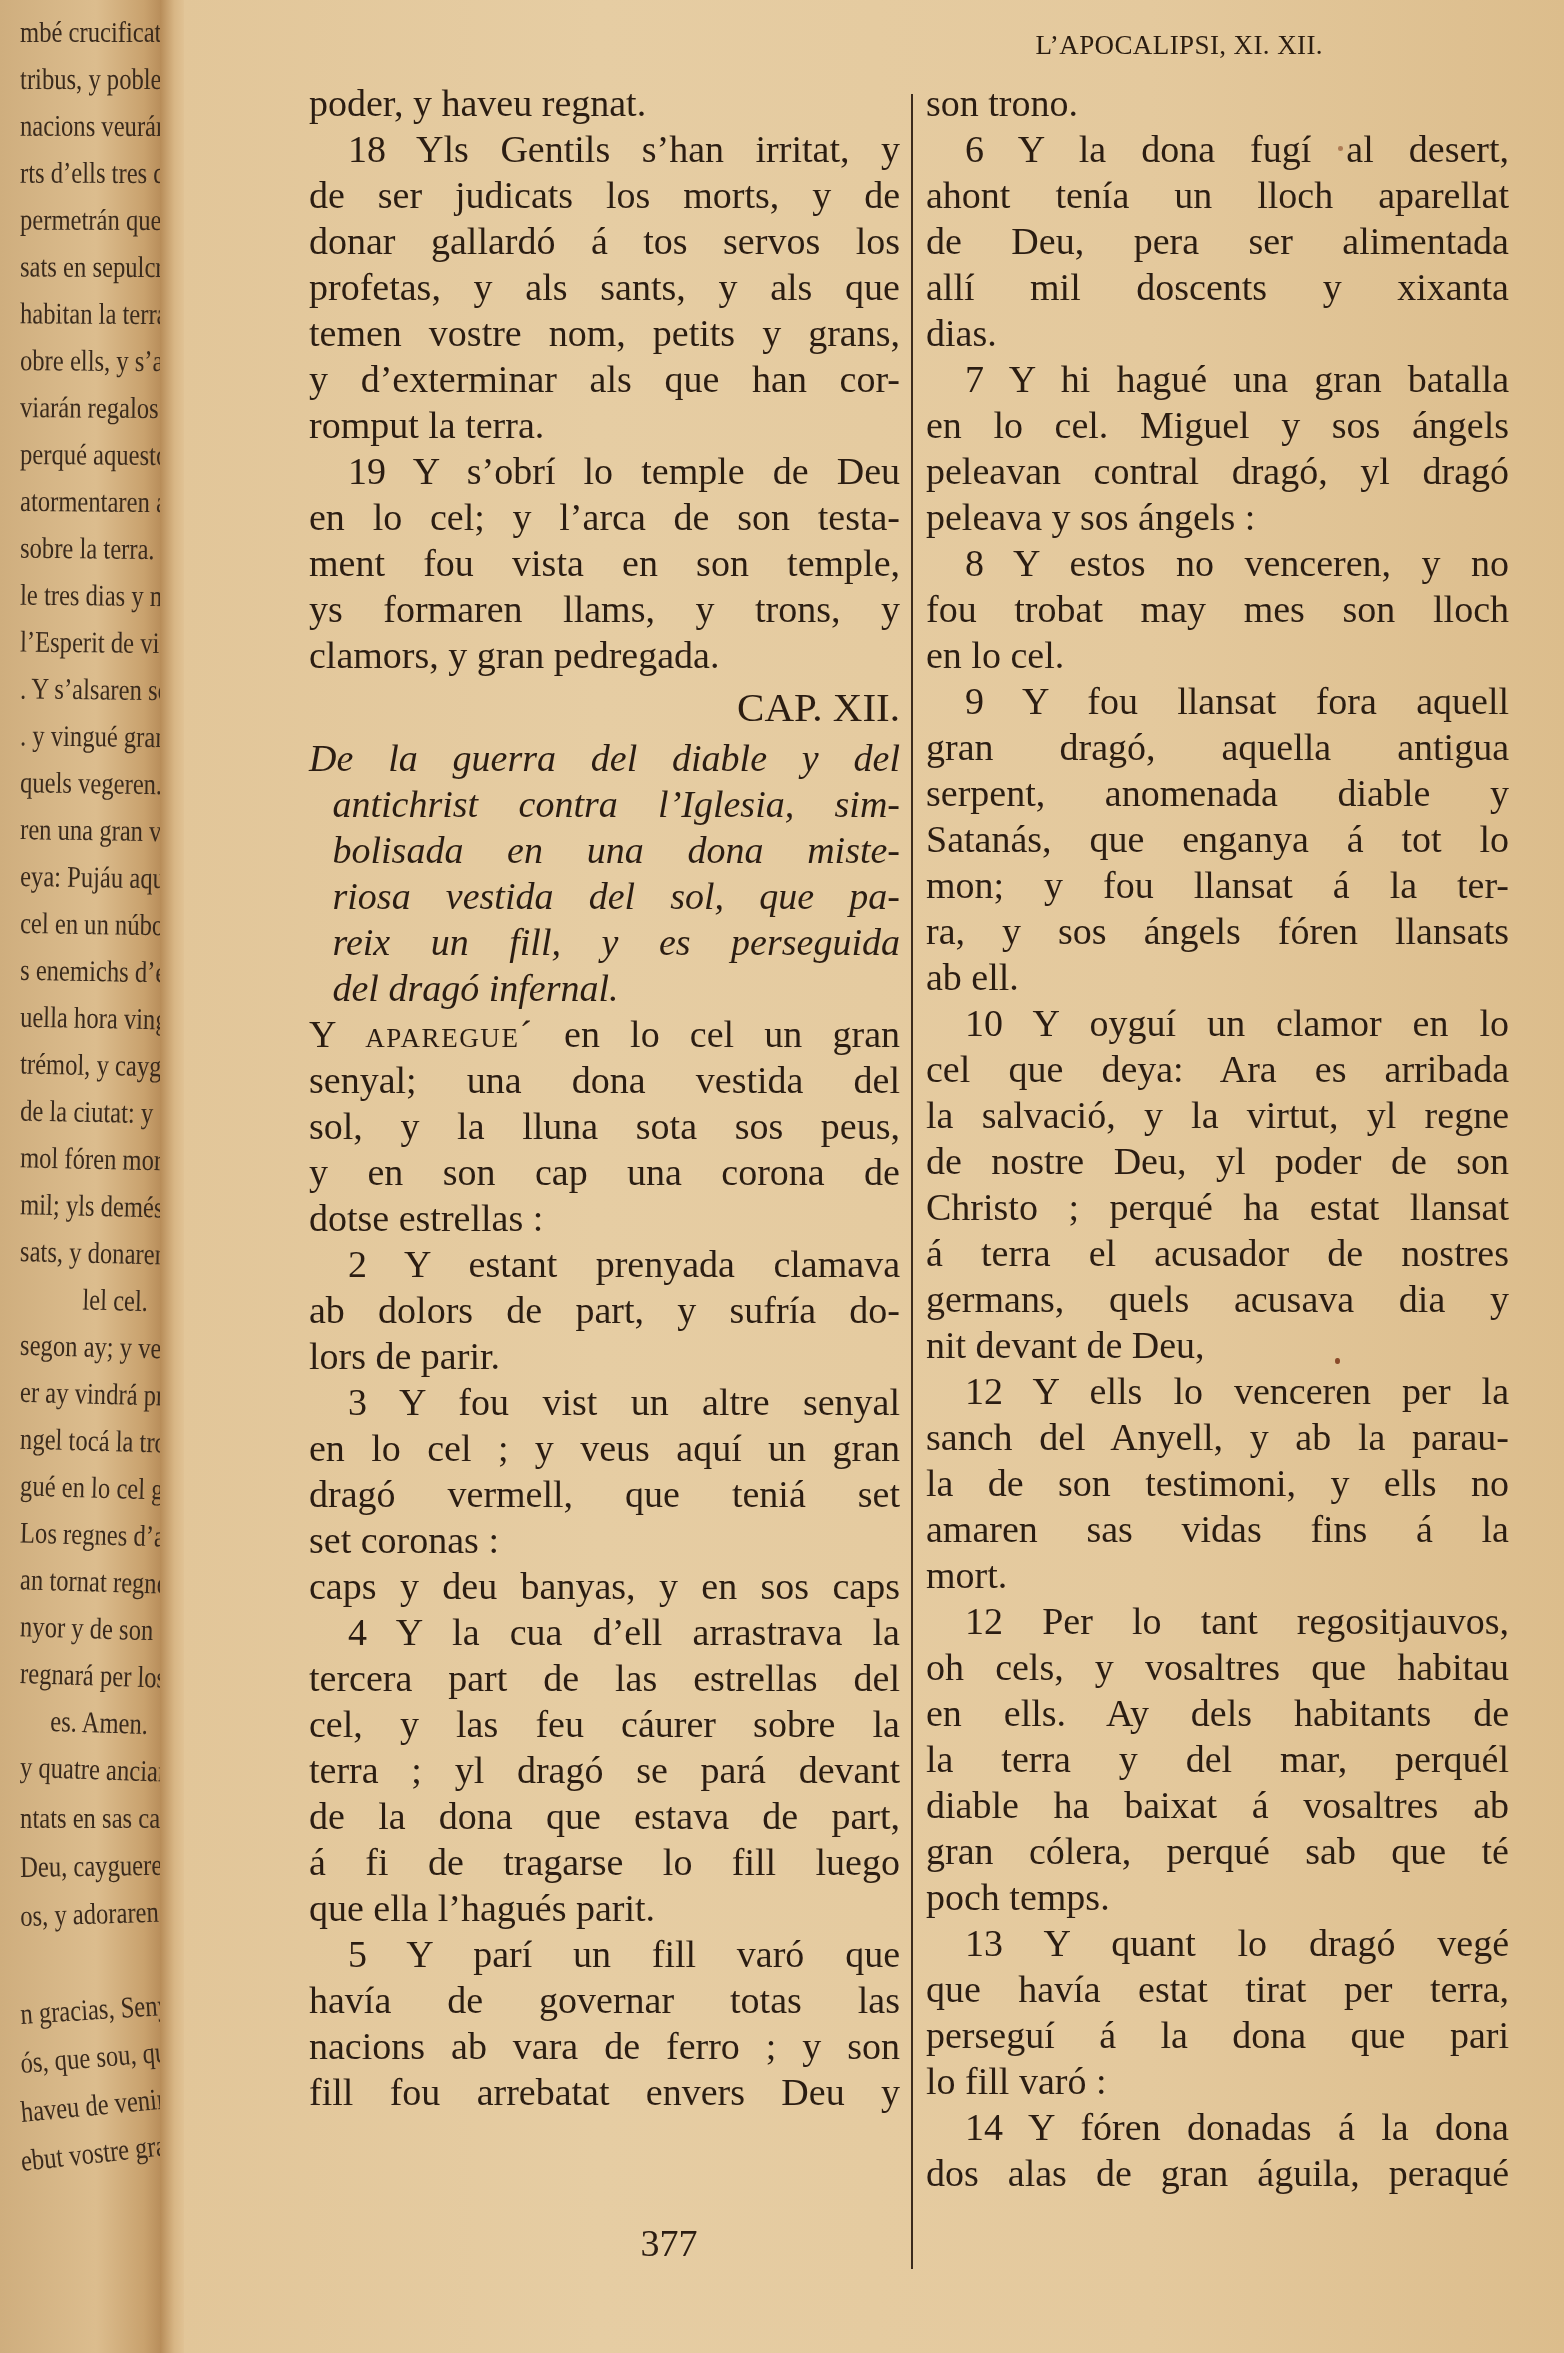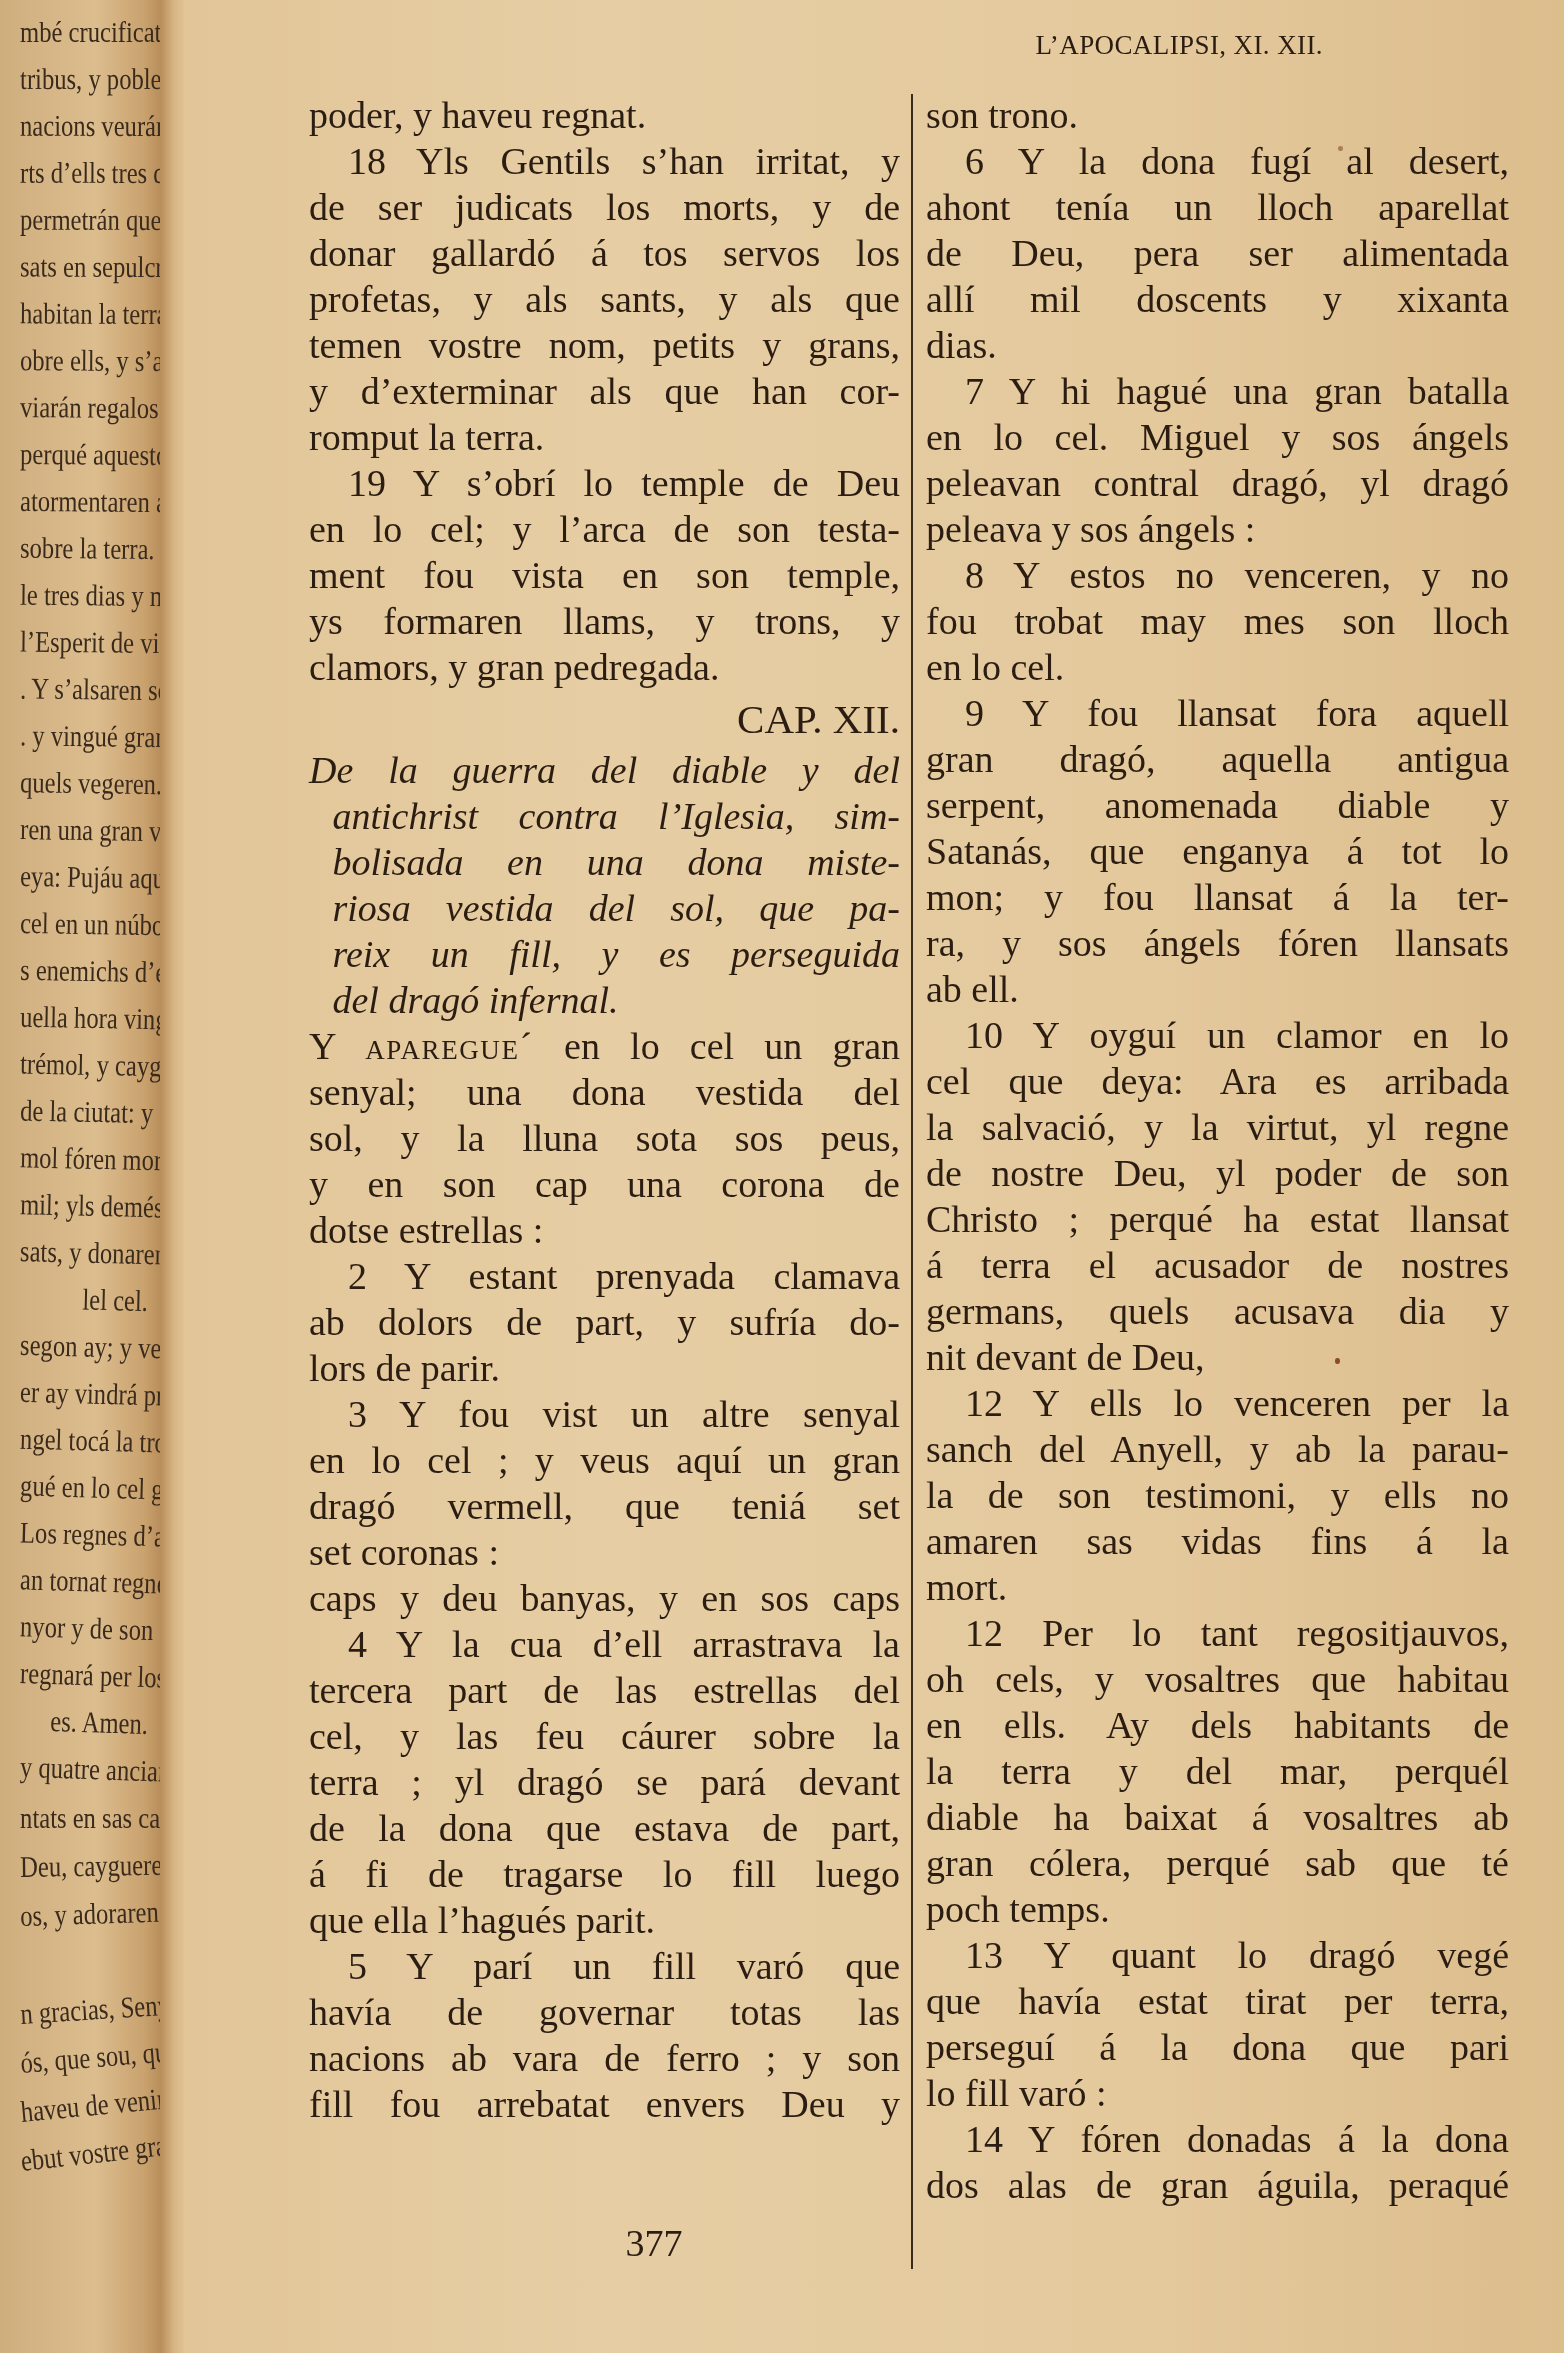--- a/index.html
+++ b/index.html
@@ -29,41 +29,41 @@
   
   .page {
     position: absolute; left: 184px; top: 0; width: 1381px; height: 2354px;
     background: linear-gradient(90deg, #e2c699 0%, #e6cda3 30%, #e4c99d 70%, #dcbd8c 100%);
   }
   .running-head {
     position: absolute; top: 30px; left: 466px; width: 673px; text-align: right;
     font-size: 27px; letter-spacing: 0.4px; color: #2a1c10;
   }
   .column {
-    position: absolute; top: 92px; width: 591px;
+    position: absolute; top: 80px; width: 591px;
     font-size: 38px; line-height: 46px;
   }
   .col-left { left: 125px; }
   .col-right { left: 742px; width: 583px; }
   .divider {
     position: absolute; left: 727px; top: 94px; width: 2.3px; height: 2175px;
     background: #3a2a1c;
   }
   .line { white-space: nowrap; text-align: justify; text-align-last: justify; }
   .line.last { text-align-last: left; }
   .line.indent { padding-left: 39px; }
   .line.hang { padding-left: 23.5px; font-family: Liberation Serif, serif; }
   .chapter {
     text-align: right; font-size: 41px; line-height: 46px; margin: 6.3px 0 4.7px 0;
     padding-left: 31px;
   }
   .summary { font-style: italic; }
   .smallcaps { font-variant: small-caps; letter-spacing: 1.6px; }
   .folio {
-    position: absolute; top: 2221px; left: 376px; width: 188px; text-align: center;
+    position: absolute; top: 2221px; left: 391px; width: 188px; text-align: center;
     font-size: 38px;
   }
   .spot { position: absolute; border-radius: 50%; background: #8a4b2a; }
 </style>
 </head>
 <body>
 
 <div class="facing">
   <div class="facing-lines" id="facing-lines">
       <div style="transform: rotate(0deg) scaleX(0.82);">mbé crucificat.</div>

